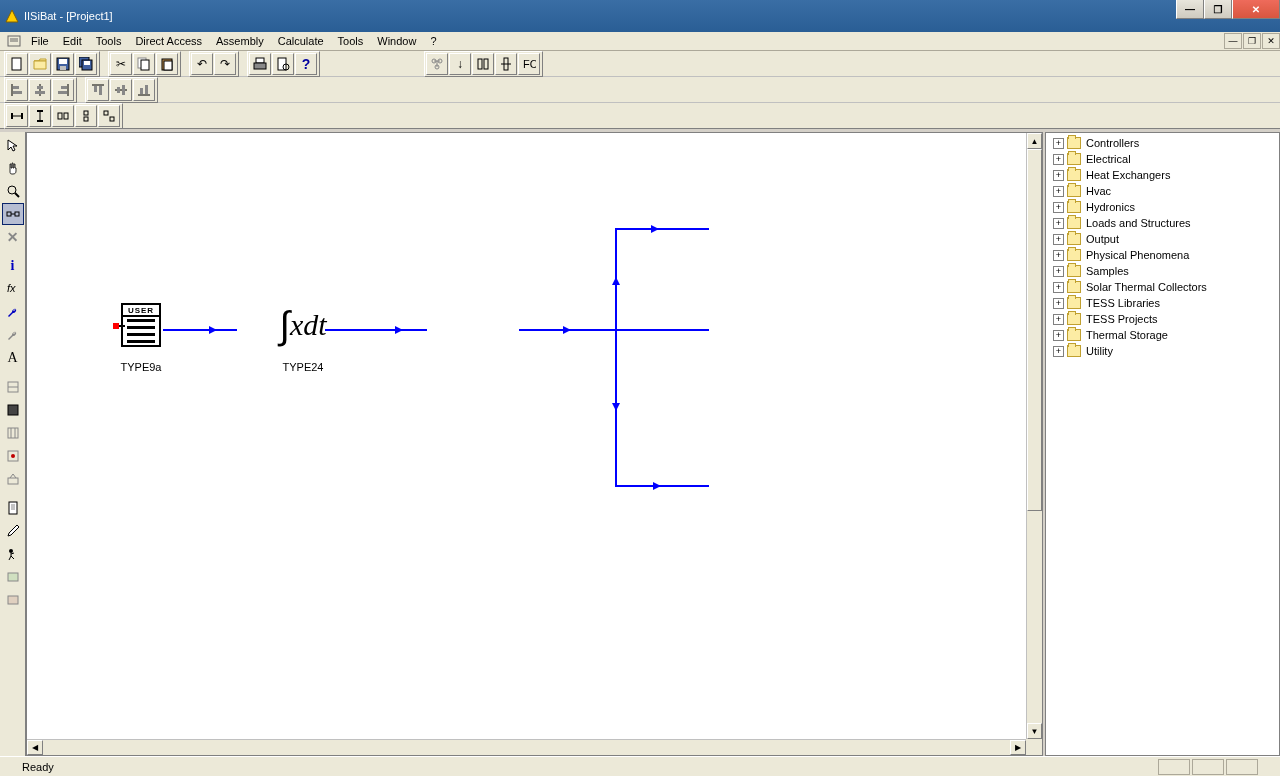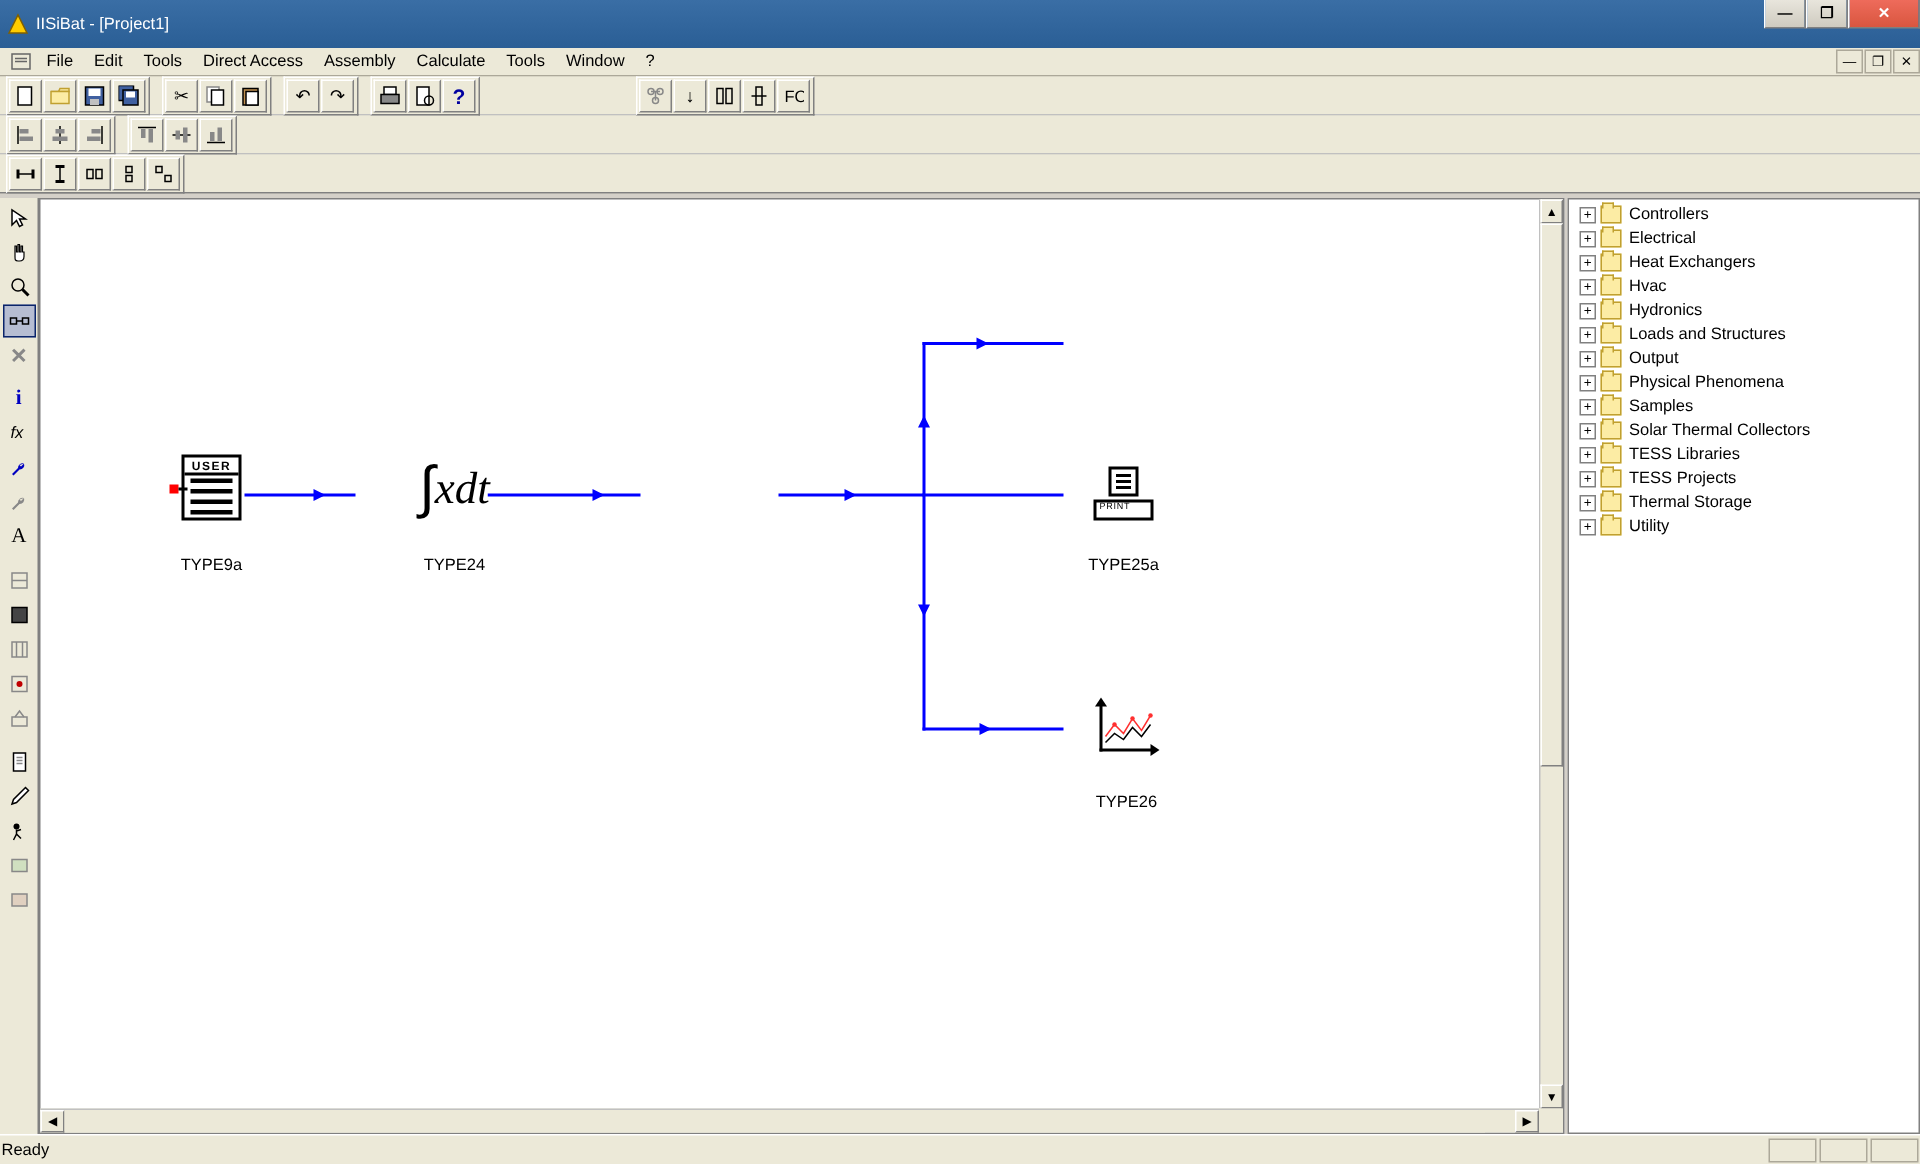--- a/index.html
+++ b/index.html
@@ -42,27 +42,27 @@
 .corner { position:absolute; right:0; bottom:0; width:16px; height:16px; background:#ece9d8; }
 
 .tree-panel { width:235px; background:#fff; border:1px solid #808080; overflow:auto; }
 .tree { padding:2px; }
 .tree-row { display:flex; align-items:center; height:16px; white-space:nowrap; }
 .tree-row .exp { width:11px; height:11px; border:1px solid #808080; display:flex; align-items:center; justify-content:center; font-size:9px; line-height:1; margin:0 3px 0 5px; background:#fff; cursor:default; }
 .tree-row .fld { width:14px; height:12px; background:#fceca4; border:1px solid #c0a030; margin-right:3px; position:relative; }
 .tree-row .fld::before{content:"";position:absolute;top:-3px;left:0;width:6px;height:3px;background:#fceca4;border:1px solid #c0a030;border-bottom:none;}
 .tree-row .lbl { padding:0 2px; }
 
-.statusbar { position:absolute; left:0; right:0; bottom:0; height:20px; background:#ece9d8; border-top:1px solid #fff; display:flex; align-items:center; padding:0 1px; }
+.statusbar { position:absolute; left:0; right:0; bottom:0; height:20px; background:#ece9d8; border-top:1px solid #fff; display:flex; align-items:center; padding:0 22px; }
 .statusbar .cells { margin-left:auto; display:flex; }
 .statusbar .cell { width:32px; height:16px; border:1px solid #aca899; margin-left:2px; }
 
 
 .node { position:absolute; text-align:center; }
-.node .ic { width:44px; height:44px; margin:0 auto 24px; display:flex; align-items:flex-end; justify-content:center; background:#fff; }
+.node .ic { width:44px; height:44px; margin:0 auto 14px; display:flex; align-items:center; justify-content:center; background:#fff; }
 .node .lab { color:#000; }
 .wire { position:absolute; background:#0000ff; }
 .arrowhead { position:absolute; width:0; height:0; border-top:4px solid transparent; border-bottom:4px solid transparent; border-left:8px solid #0000ff; }
 
 
 .ic-user { width:40px; height:44px; border:2px solid #000; background:#fff; position:relative; display:flex; flex-direction:column; }
 .ic-user .hdr { height:12px; border-bottom:2px solid #000; font-size:8px; font-weight:bold; text-align:center; letter-spacing:1px; line-height:12px; }
 .ic-user .ln { height:3px; margin:2px 4px; background:#000; }
 .red-dot { position:absolute; width:6px; height:6px; background:red; left:-10px; top:18px; }
 .red-dot::after{content:"";position:absolute;left:6px;top:2px;width:6px;height:2px;background:#000;}
@@ -472,45 +472,21 @@
 
       <div class="node" style="left:236px;top:170px;width:80px">
         <div class="ic">
             <span class="ic-int"><span class="sym">∫</span>xdt</span>
           </div>
         <div class="lab">TYPE24</div>
       </div>
 
 
 
-      <div class="node" style="left:682px;top:176px;width:80px">
-        <div class="ic" style="height:38px">
-          <div class="ic-print">
-              <div class="pg"></div>
-              <div class="bd"></div>
-            </div>
-        </div>
-        <div class="lab">TYPE25a</div>
-      </div>
-
-      <div class="node" style="left:684px;top:328px;width:80px">
-        <div class="ic">
-          <div class="ic-plot">
-              <div class="ax"></div>
-            <svg width="34" height="28">
-              <polyline points="2,20 8,12 14,18 20,8 26,16 32,6" fill="none" stroke="#ff3030"></polyline>
-              <polyline points="2,24 8,18 14,22 20,14 26,20 32,12" fill="none" stroke="#000"></polyline>
-              <circle cx="8" cy="12" r="1.5" fill="#ff3030"></circle>
-                <circle cx="20" cy="8" r="1.5" fill="#ff3030"></circle>
-                <circle cx="32" cy="6" r="1.5" fill="#ff3030"></circle>
-            </svg>
-          </div>
-        </div>
-        <div class="lab">TYPE26</div>
-      </div>
+
 
     </div>
     <div class="vscroll">
       <div class="arrow">▲</div>
       <div class="thumb"></div>
       <div class="arrow dn">▼</div>
     </div>
     <div class="hscroll">
       <div class="arrow" style="left:0">◀</div>
       <div class="thumb"></div>

